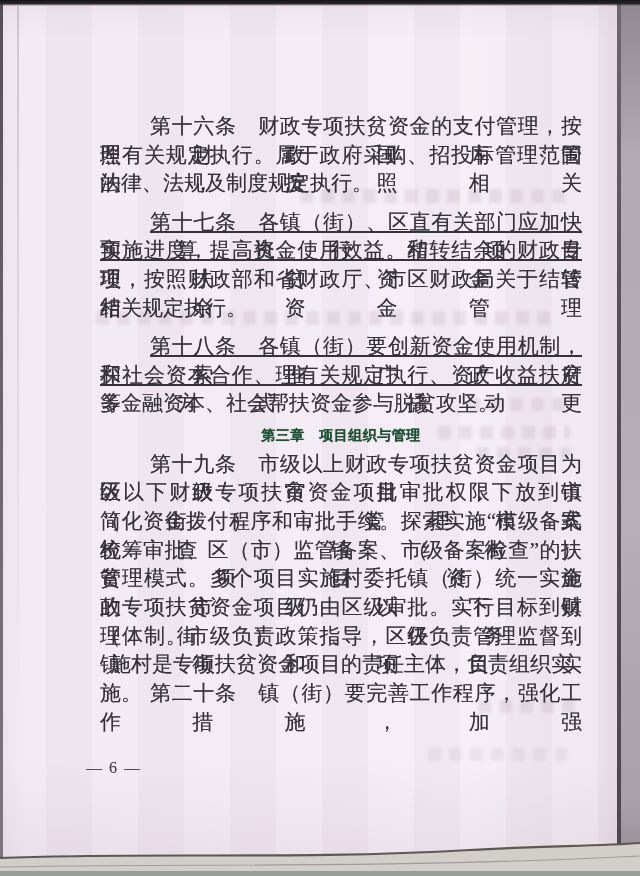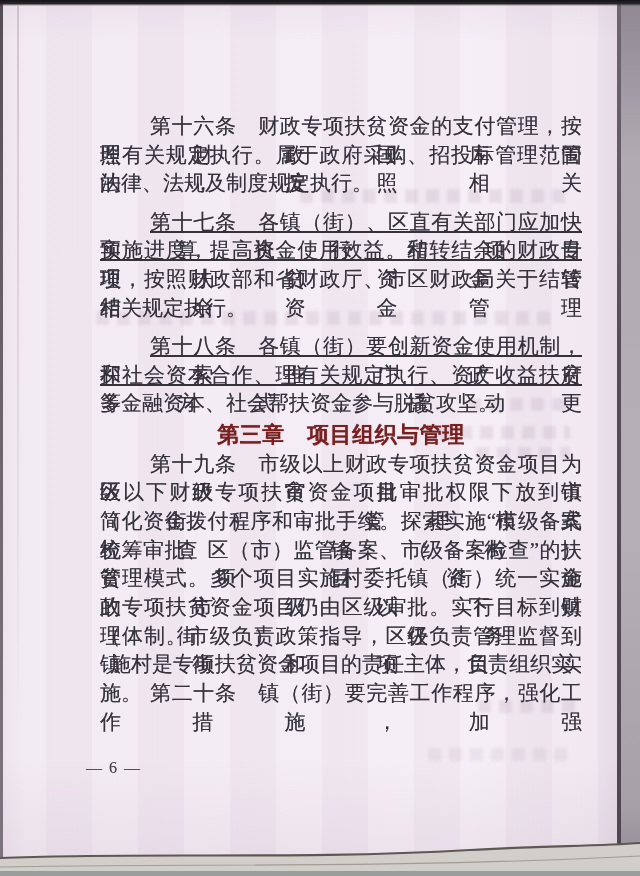--- a/index.html
+++ b/index.html
@@ -45,23 +45,23 @@
     font-size:21px;line-height:28.7px;height:28.7px;overflow:visible;
     text-align:justify;text-align-last:justify;text-justify:inter-character;
     text-shadow:0 0 .6px rgba(53,50,60,.55);
     white-space:normal;
   }
   .line.end{text-align:center;text-align-last:left;}
   .line.first{text-indent:50px;}
   .line.gap{margin-top:9.5px;text-decoration:underline;}
   .line.heading{
     text-align:center;text-align-last:center;font-weight:bold;
-    margin-top:3px;color:#7f1d1d;
+    margin-top:3px;color:#14532d;
     font-family:"Liberation Sans","DejaVu Sans",sans-serif;
-    font-size:22px;letter-spacing:.5px;
+    font-size:14px;letter-spacing:.5px;
     text-shadow:0 0 .7px rgba(47,44,55,.7);
   }
   .page-number{
     position:absolute;left:86px;top:759px;
     font-size:16px;color:#48444e;letter-spacing:1.5px;
     text-shadow:0 0 .5px rgba(72,68,78,.6);
   }
   
   .bleed{
     position:absolute;height:14px;border-radius:2px;pointer-events:none;

